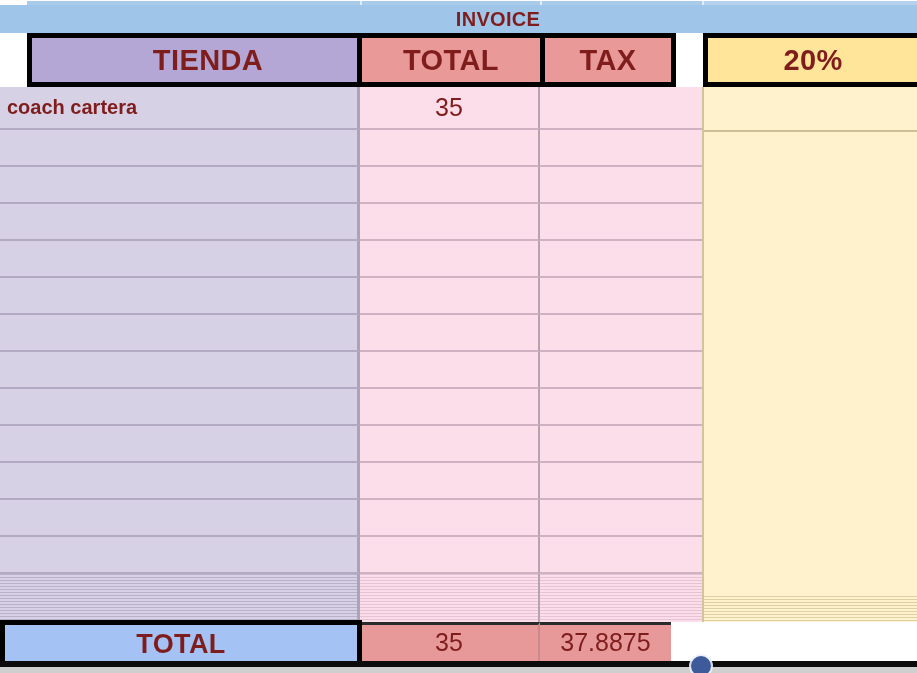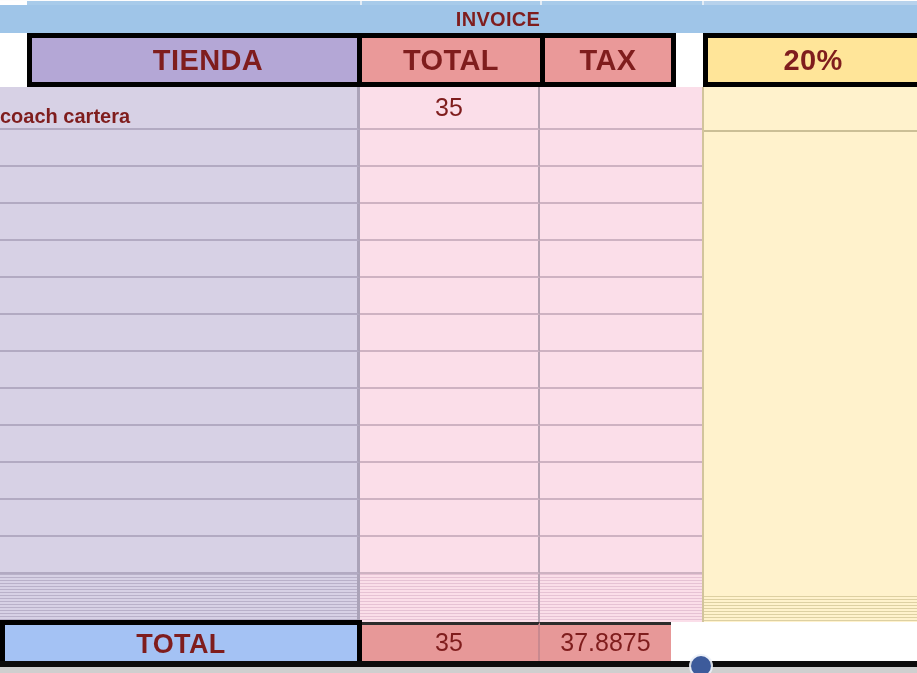--- a/index.html
+++ b/index.html
@@ -40,21 +40,21 @@
     background:linear-gradient(to bottom, #fff2cc 0px, #fff2cc 43px, #cbbf96 43px, #cbbf96 45px, #fff2cc 45px);
   }
   .drow { left:0; width:702px; display:flex; }
   #first-row { top:87px; height:43px; }
   #empty-rows { left:0; top:130px; width:702px; }
   .erow { display:flex; height:37px; }
   .cell { box-sizing:border-box; height:100%; display:flex; align-items:center; }
   .c-tienda { width:360px; background:#d7d1e5; border-right:3px solid #aba3b8; border-bottom:2px solid #b2aac2; }
   .c-total  { width:180px; background:#fbdee9; border-right:2px solid #b5a3b2; border-bottom:2px solid #ceb2c2; justify-content:center; }
   .c-tax    { width:162px; background:#fbdee9; border-bottom:2px solid #ceb2c2; justify-content:center; }
-  #first-row .c-tienda { font-weight:bold; font-size:20px; padding-left:0;align-items:flex-end; }
+  #first-row .c-tienda { font-weight:bold; font-size:20px; padding-left:7px; }
   #first-row .c-total  { font-size:25px; }
 
   
   .stripes { top:574px; height:48px; }
   #stripe-tienda { left:0; width:360px; box-sizing:border-box; border-right:3px solid #aba3b8;
     background:repeating-linear-gradient(to bottom, #b9b1c9 0 1px, #d7d1e5 1px 3px); }
   #stripe-pink { left:360px; width:342px;
     background:repeating-linear-gradient(to bottom, #e6c2d4 0 1px, #fbdee9 1px 3px); }
   #stripe-pink-vline { left:538px; top:574px; width:2px; height:48px; background:#b5a3b2; }
   #stripe-yellow { left:702px; top:596px; width:215px; height:26px; box-sizing:border-box; border-left:2px solid #d2c49c;

